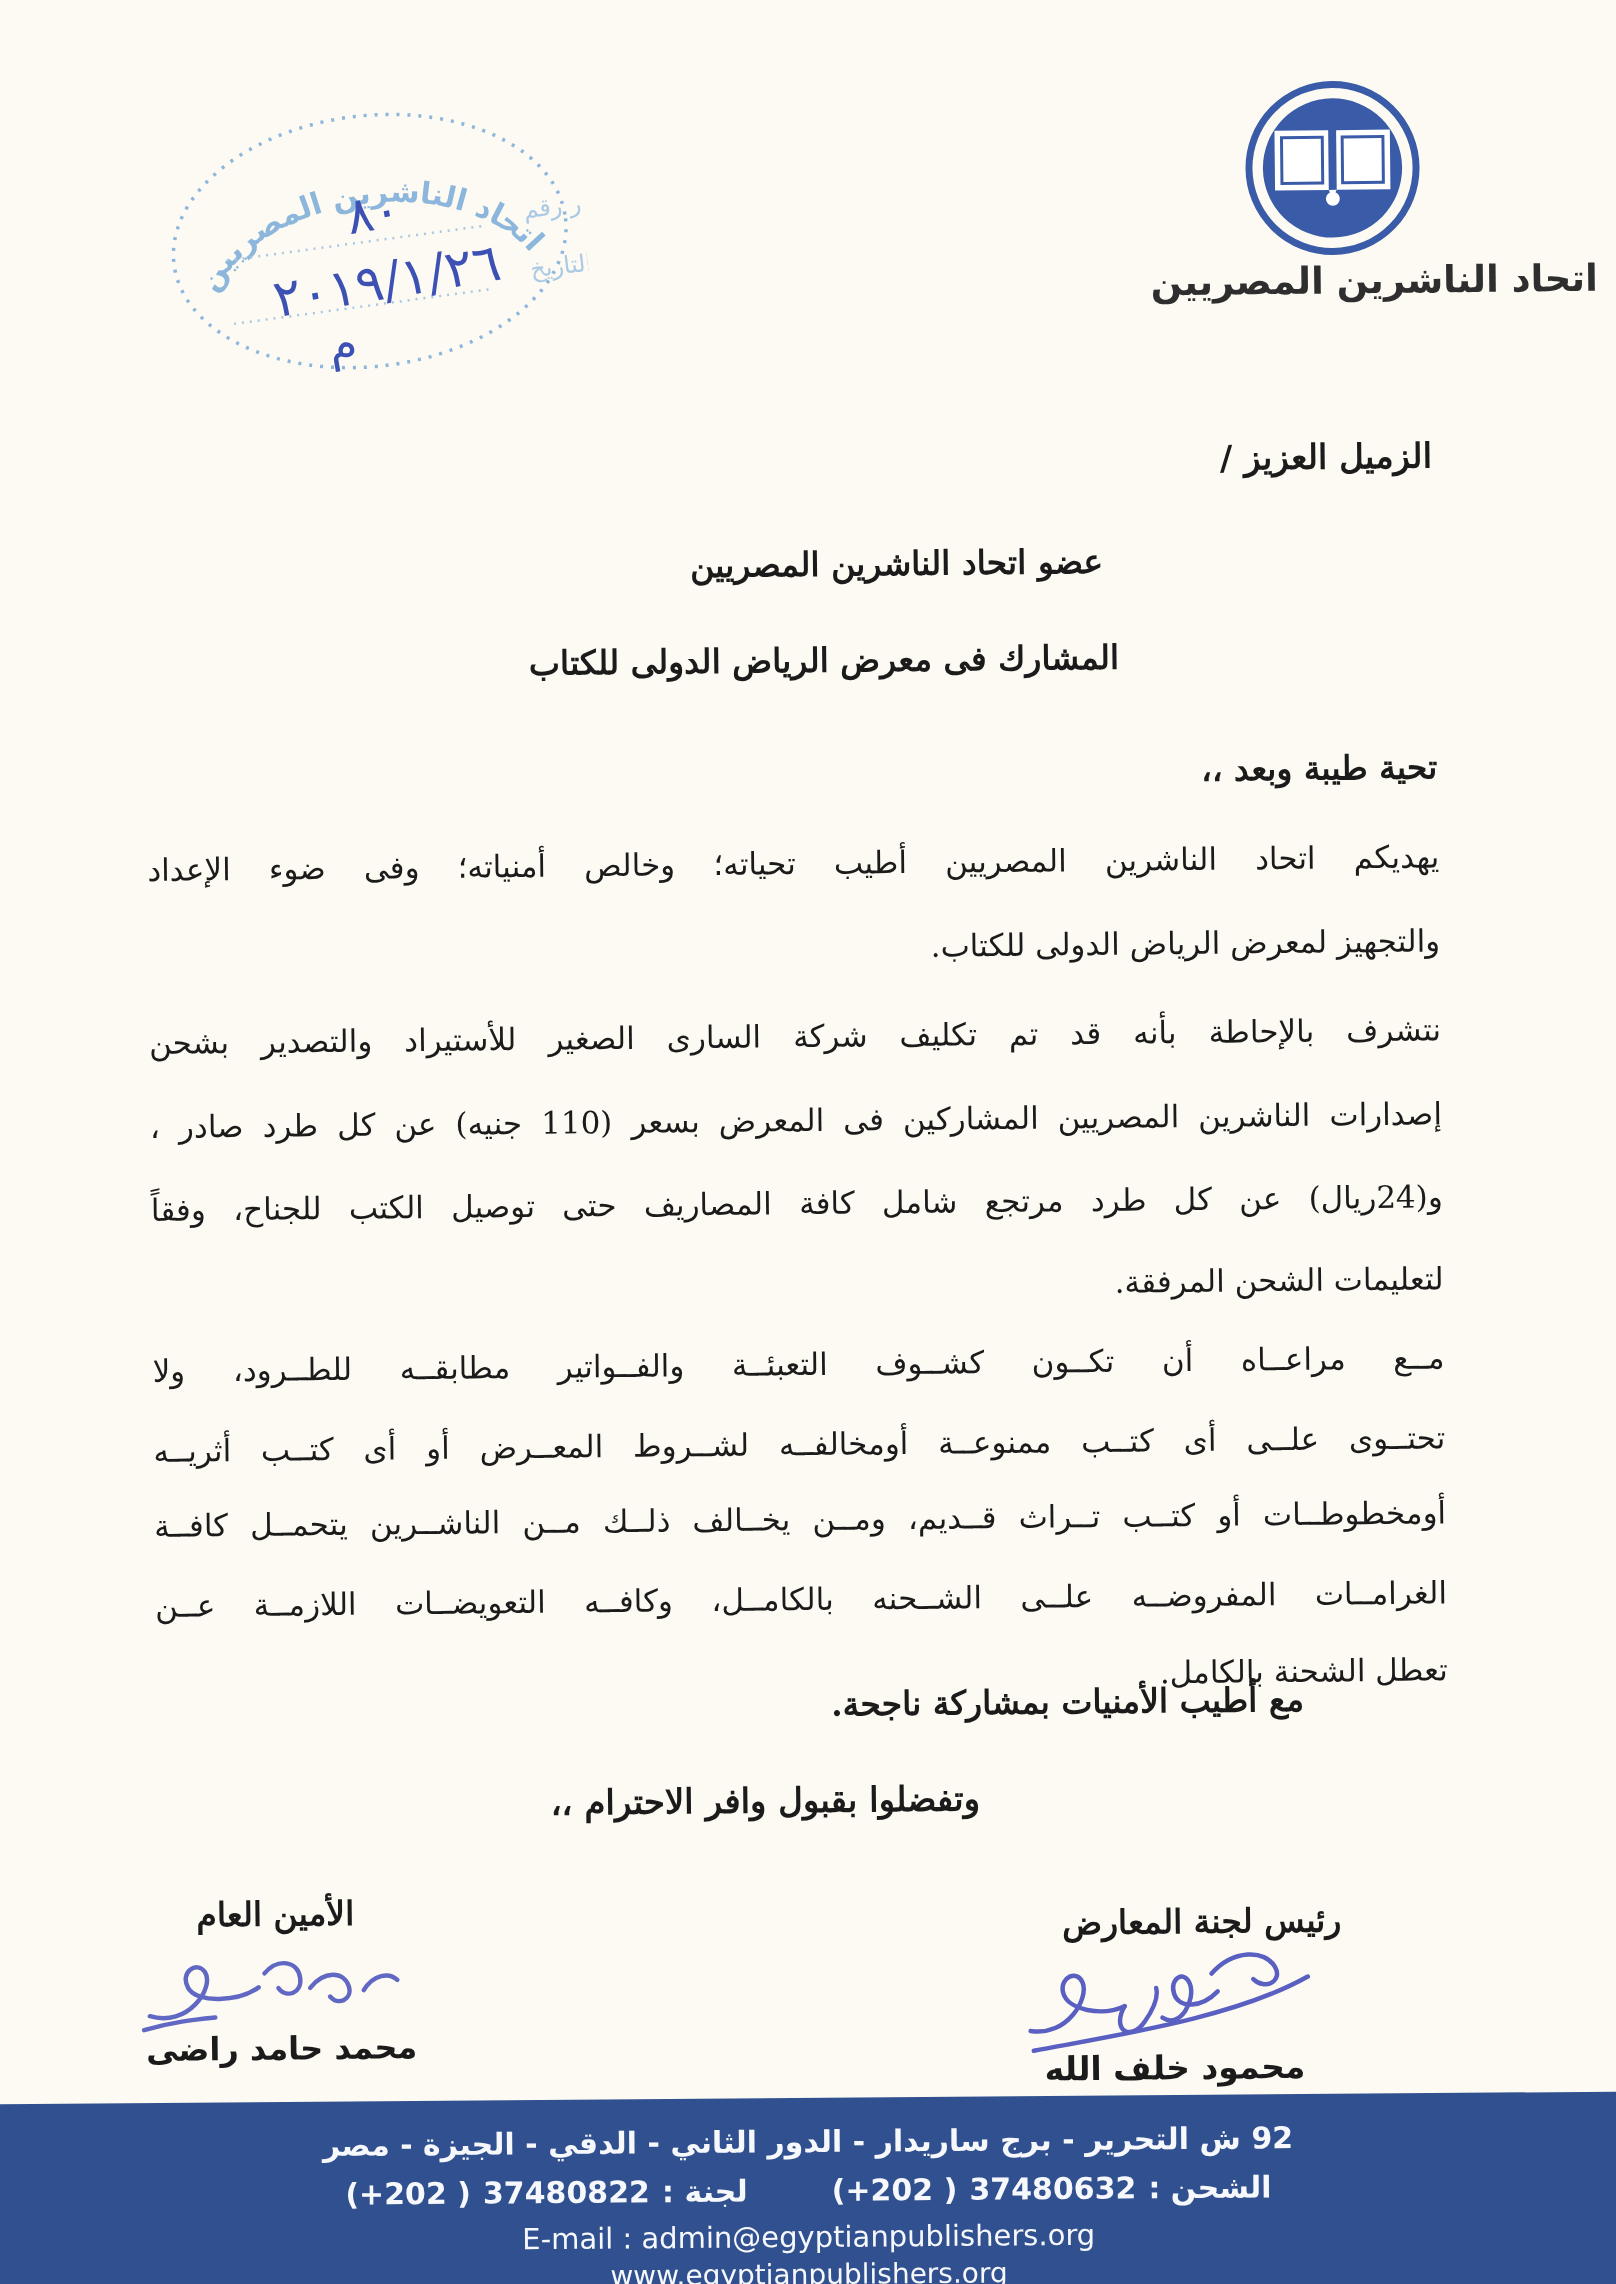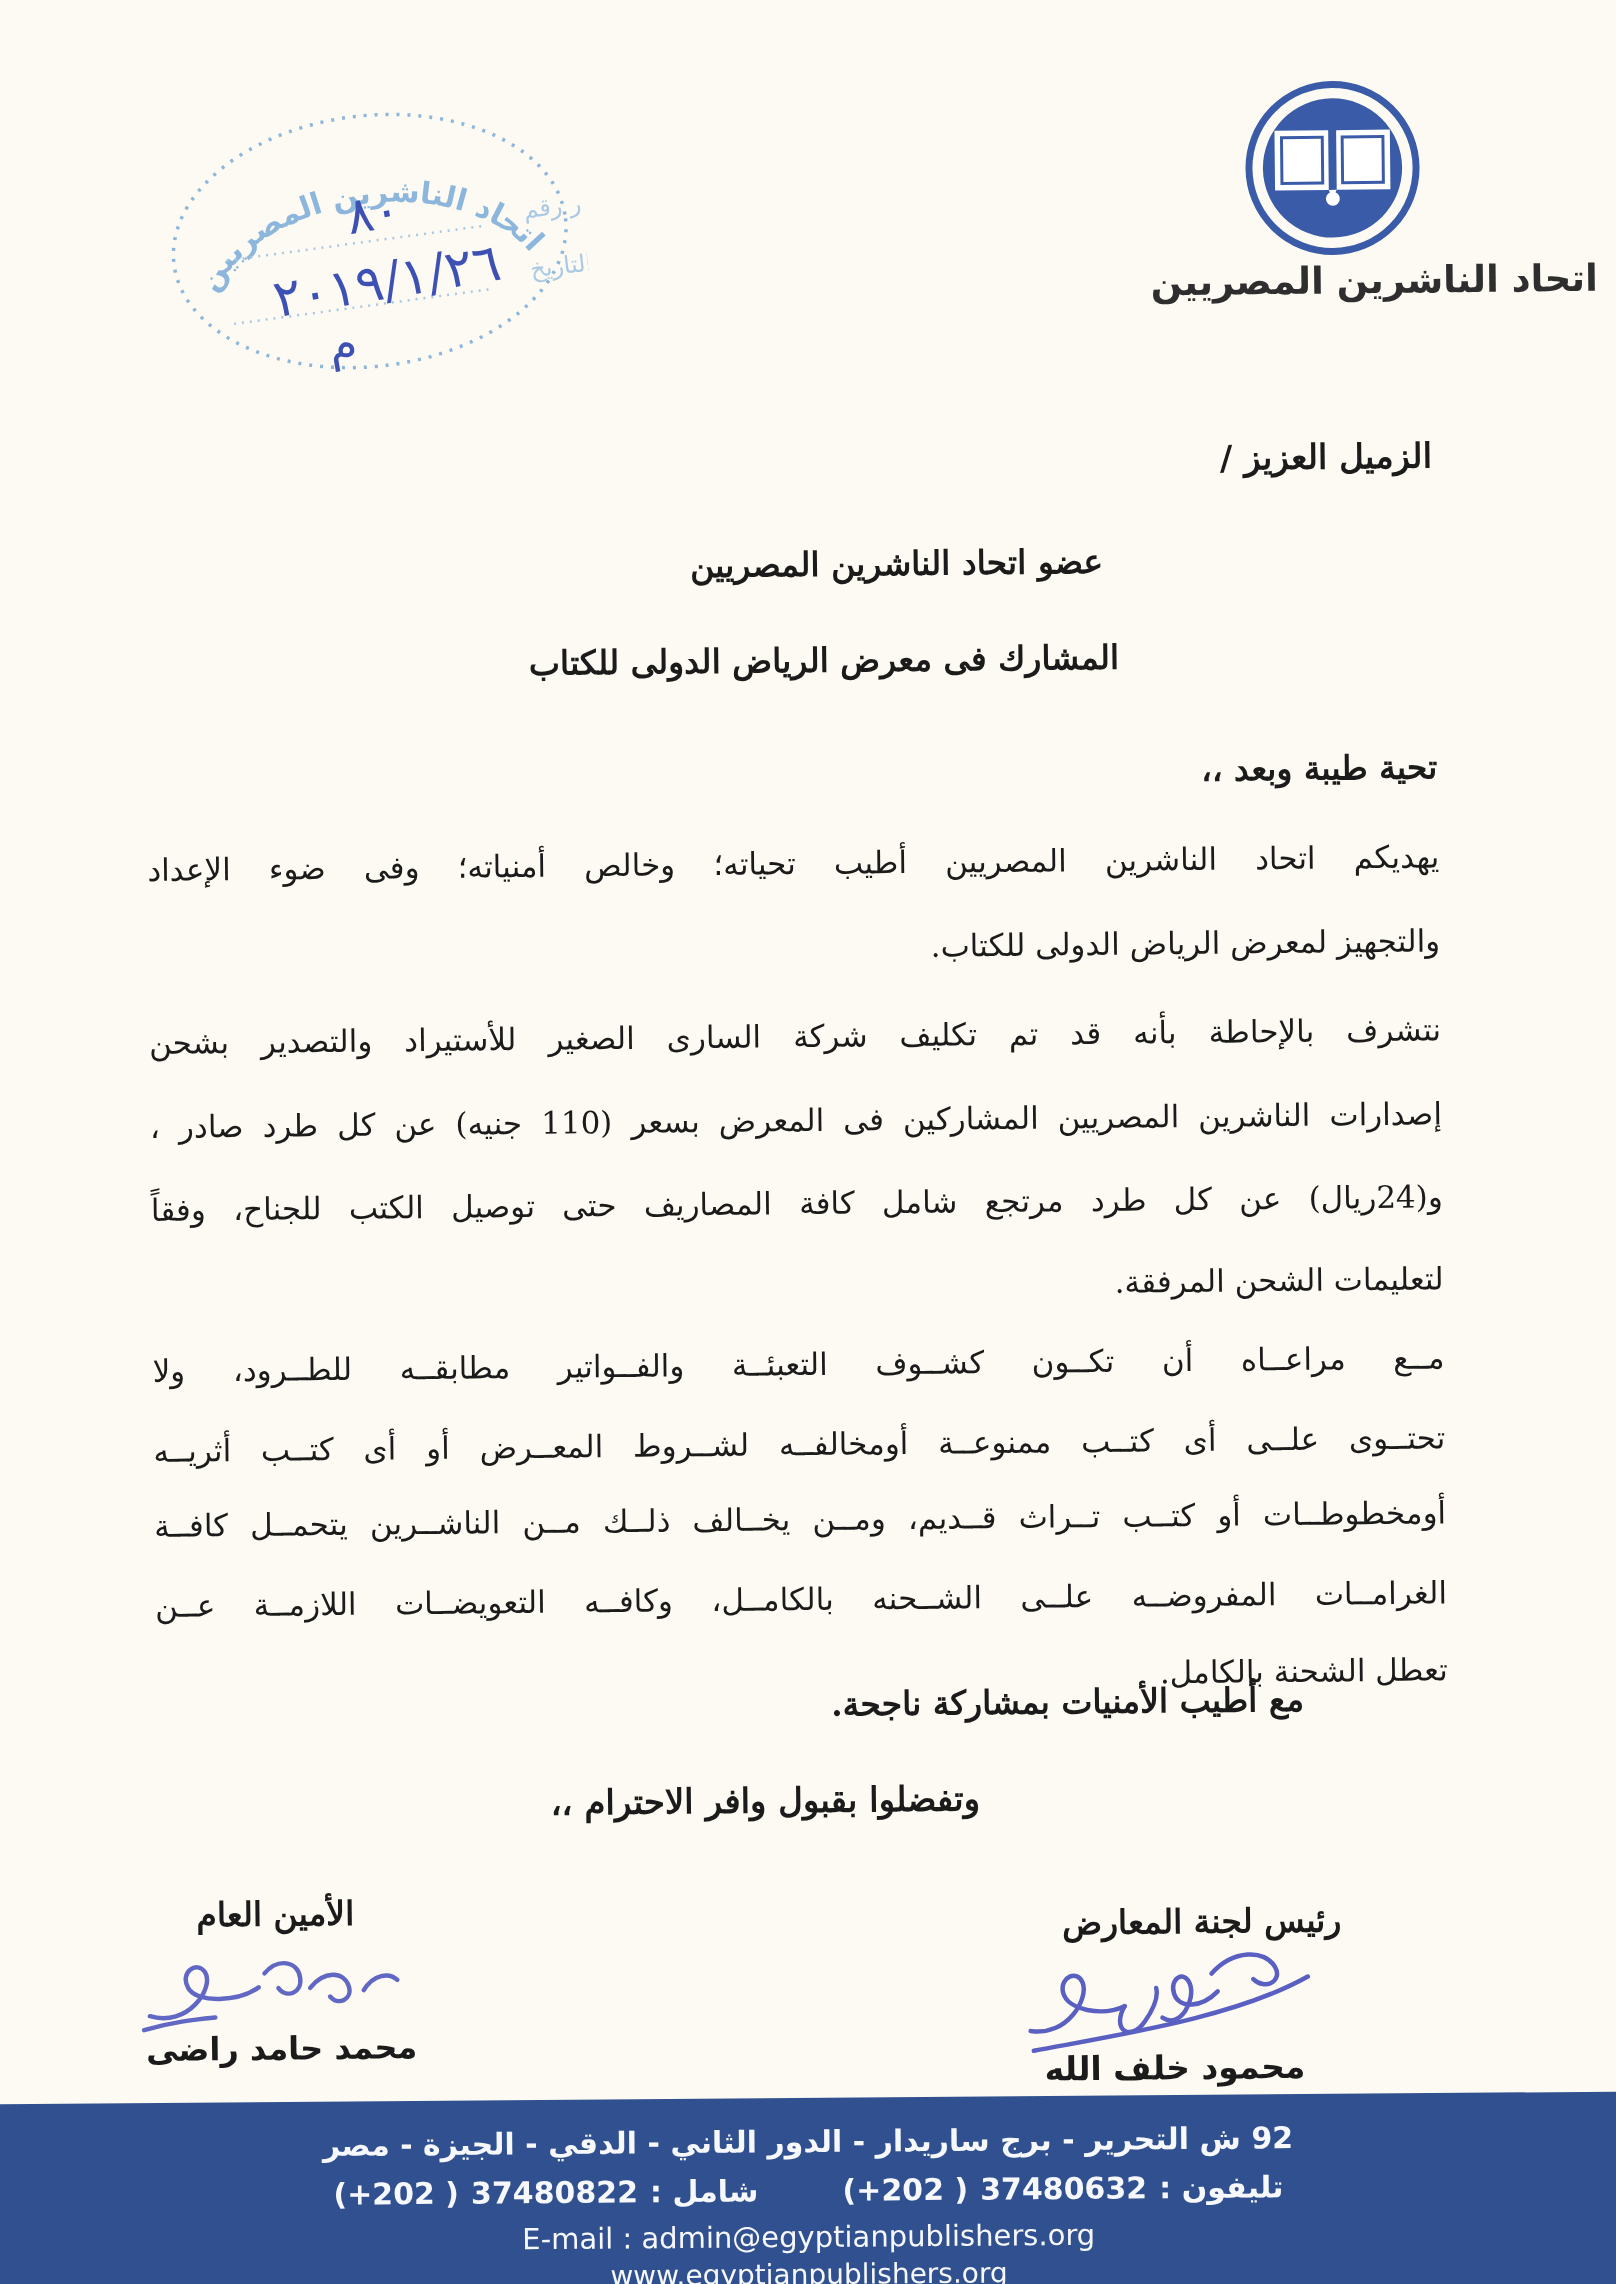--- a/index.html
+++ b/index.html
@@ -136,26 +136,26 @@
     </div>
     <div class="abs sig-name" style="top:2024px;left:107px;width:328px;text-align:center;font-size:32px;">محمد حامد راضى</div>
 
   </div>
 
   <div class="footer">
     <div class="footer-inner">
       <div class="f-address">92 ش التحرير - برج ساريدار - الدور الثاني - الدقي - الجيزة - مصر</div>
       <div class="f-phones">
         <span class="f-group">
-          <span>تليفون :</span>
+          <span>الشحن :</span>
           <span class="ltr">37480632</span>
           <span class="ltr">(+202 )</span>
         </span>
         <span class="f-group">
-          <span>شامل :</span>
+          <span>لجنة :</span>
           <span class="ltr">37480822</span>
           <span class="ltr">(+202 )</span>
         </span>
       </div>
       <div class="f-email">E-mail : admin@egyptianpublishers.org</div>
       <div class="f-web">www.egyptianpublishers.org</div>
     </div>
   </div>
 </div>
 

